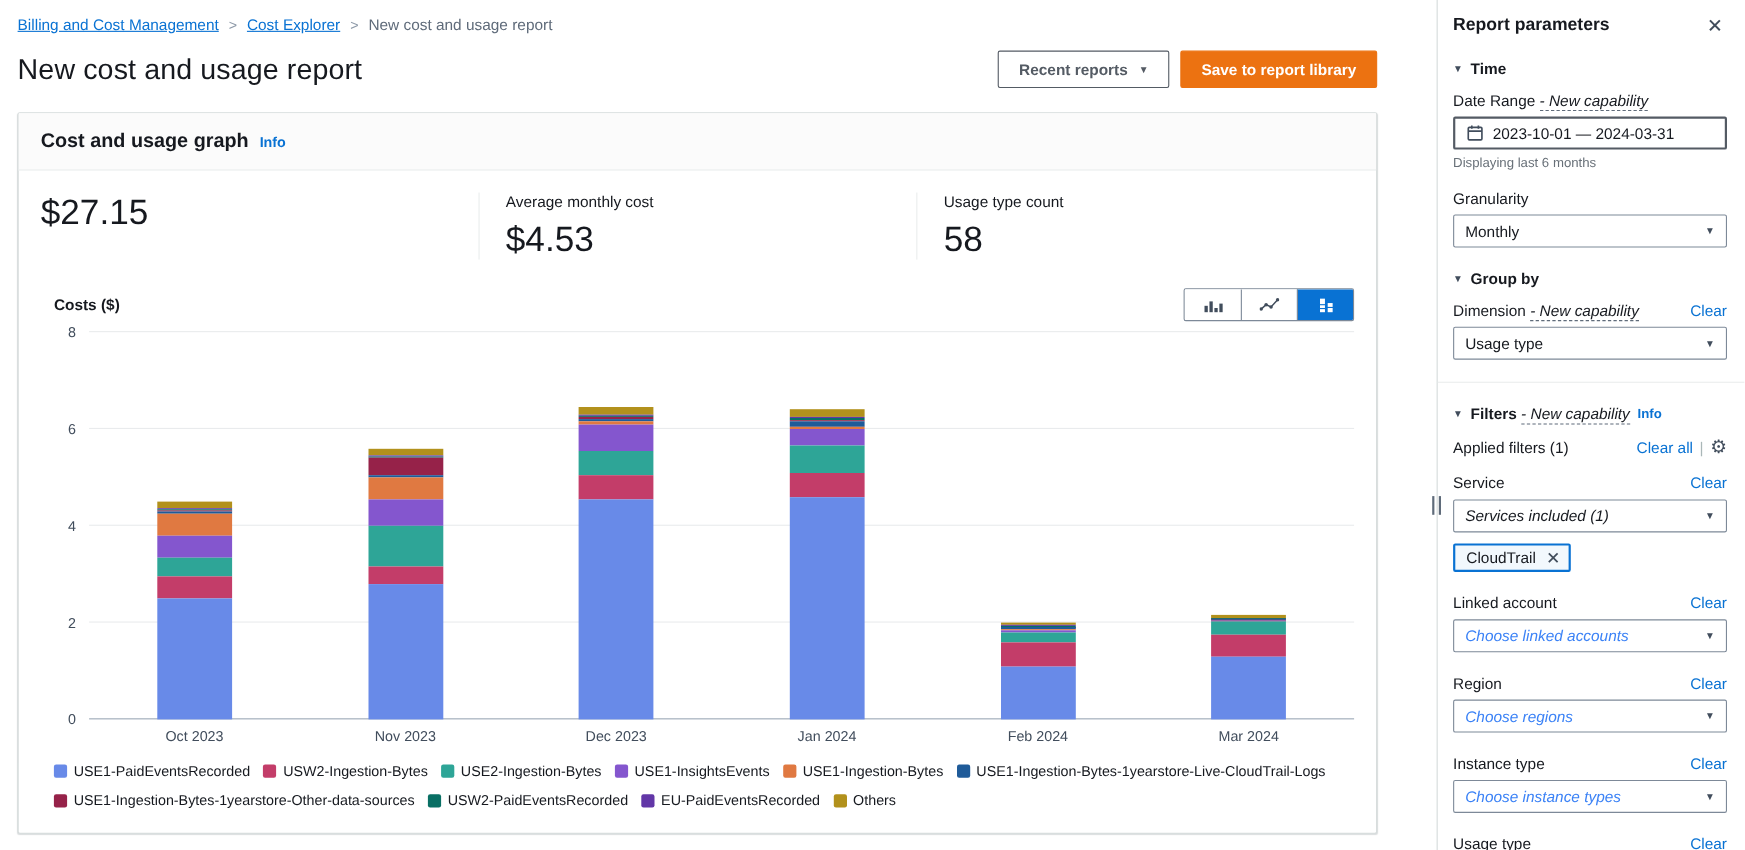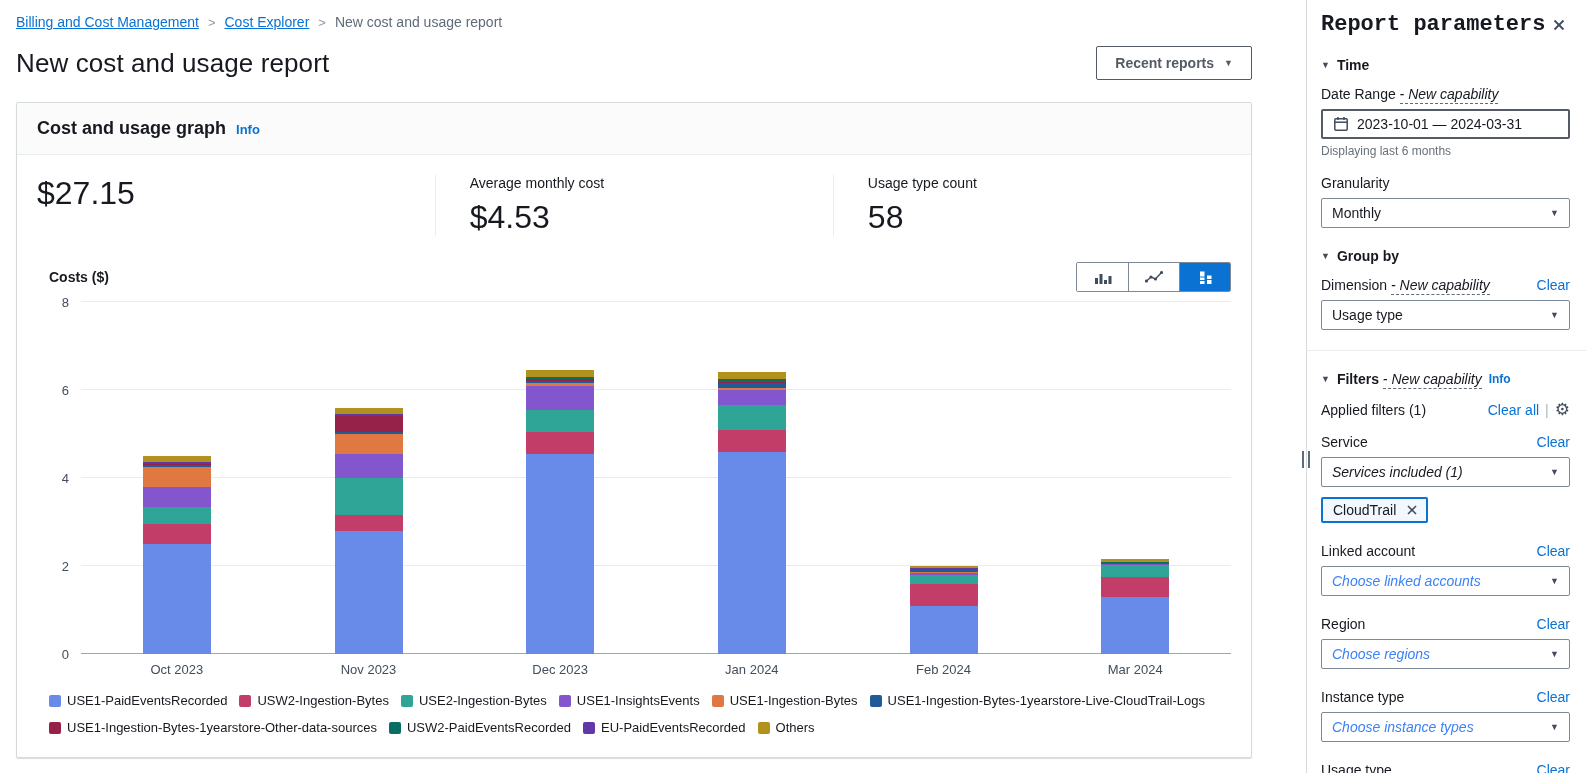--- a/index.html
+++ b/index.html
@@ -31,21 +31,21 @@
   .btn .caret { font-size: 9px; line-height: 1; }
 
   
   .card { border: 1px solid #d5dbdb; border-radius: 2px; background: #fff; box-shadow: 0 1px 1px rgba(0,28,36,.15); }
   .card-header { padding: 15px 20px; border-bottom: 1px solid #eaeded; background: #fbfbfb; display: flex; align-items: baseline; gap: 10px; }
   .card-title { font-size: 18px; font-weight: 700; }
   .info-link { font-size: 13px; font-weight: 700; color: var(--accent, #0972d3); }
 
   .stats-row { display: flex; padding: 20px 20px 16px 20px; }
   .stat { width: 402px; padding-right: 24px; }
-  .stat + .stat { border-left: 1px solid #eaeded; padding-left: 34px; }
+  .stat + .stat { border-left: 1px solid #eaeded; padding-left: 24px; }
   .stat-label { font-size: 14px; color: #16191f; margin-bottom: 8px; }
   .stat-value { font-size: 32px; font-weight: 500; }
 
   .chart-section { padding: 6px 20px 22px 14px; }
   .chart-top { display: flex; justify-content: space-between; align-items: center; margin: 4px 0 10px 18px; }
   .costs-label { font-size: 14px; font-weight: 700; }
   .segmented { display: flex; border: 1px solid #7d8998; border-radius: 2px; overflow: hidden; }
   .seg-btn { width: 51px; height: 28px; display: flex; align-items: center; justify-content: center; background: #fff; border: none; border-left: 1px solid #7d8998; cursor: pointer; color: #414d5c; padding: 0; }
   .seg-btn:first-child { border-left: none; }
   .seg-btn.selected { background: var(--accent, #0972d3); color: #fff; }
@@ -63,21 +63,21 @@
   .x-axis { display: flex; margin-left: 50px; padding-top: 8px; }
   .xlabel { flex: 1 1 0; text-align: center; font-size: 13px; color: #414d5c; }
 
   .legend { margin: 16px 0 0 18px; display: flex; flex-wrap: wrap; column-gap: 15px; row-gap: 6px; font-size: 13px; gap: 12px; }
   .legend-item { display: flex; align-items: center; gap: 6px; cursor: pointer; }
   .swatch { width: 12px; height: 12px; border-radius: 2px; flex: 0 0 12px; }
 
   
   .sidebar { width: 280px; flex: 0 0 280px; border-left: 1px solid #d5dbdb; padding: 12px 16px 0 14px; position: relative; background: #fff; }
   .panel-header { display: flex; justify-content: space-between; align-items: center; }
-  .panel-title { font-size: 22px; font-weight: 700; font-family: Liberation Mono, monospace; }
+  .panel-title { font-size: 16px; font-weight: 700; }
   .icon-btn { background: none; border: none; cursor: pointer; padding: 4px; color: #414d5c; display: flex; align-items: center; }
 
   .section-header { display: flex; align-items: center; gap: 7px; font-size: 14px; font-weight: 700; margin-top: 20px; cursor: pointer; }
   .tri { font-size: 9px; color: #414d5c; }
   .label-row { display: flex; justify-content: space-between; align-items: baseline; margin-top: 13px; font-size: 14px; }
   .new-cap { font-style: italic; border-bottom: 1px dashed #5f6b7a; padding-bottom: 1px; }
   .helper { font-size: 12px; color: #687078; margin-top: 5px; }
 
   .select, .date-input {
     margin-top: 7px; height: 30px; width: 100%; border: 1px solid #7d8998; border-radius: 2px;
@@ -115,20 +115,23 @@
     <span class="sep">&gt;</span>
     <span class="current">New cost and usage report</span>
   </div>
 
   <div class="header-row">
     <h1 class="page-title" style="margin:0;">New cost and usage report</h1>
     <div class="header-actions">
       <button class="btn btn-normal">
         <span>Recent reports</span>
         <span class="caret">▼</span>
+      </button>
+      <button class="btn btn-primary">
+        <span>Save to report library</span>
       </button>
     </div>
   </div>
 
   <div class="card">
     <div class="card-header">
       <span class="card-title">Cost and usage graph</span>
       <a class="info-link">Info</a>
     </div>
 

